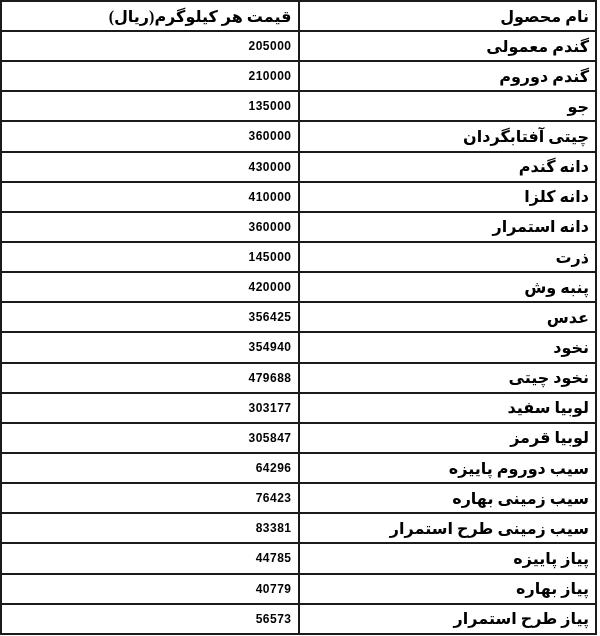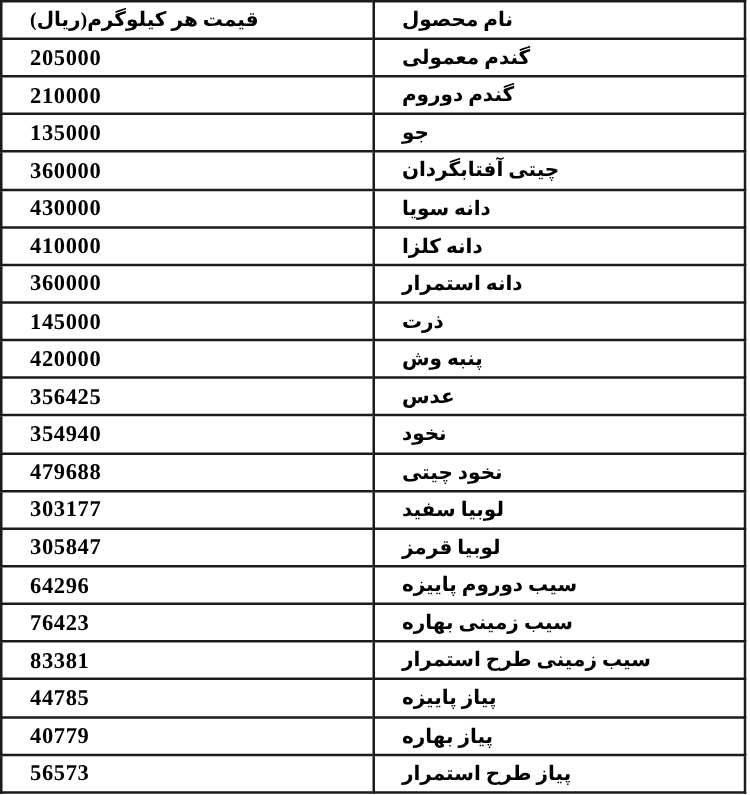--- a/index.html
+++ b/index.html
@@ -20,38 +20,38 @@
     direction: rtl;
     border-collapse: collapse;
     table-layout: fixed;
     width: 597px;
     height: 635px;
     background: #ffffff;
   }
   table.price-table th,
   table.price-table td {
     border: 2px solid #1b1b1b;
-    text-align: left;
+    text-align: right;
     vertical-align: middle;
-    padding: 0 22px;
+    padding: 0 6px;
     box-sizing: border-box;
     color: #000000;
     overflow: hidden;
     white-space: nowrap;
   }
   
   .fa-text {
     font-family: "Liberation Serif", "DejaVu Sans", serif;
     font-weight: bold;
     font-size: 16px;
   }
   .num-text {
-    font-family: Liberation Serif, serif;
+    font-family: Liberation Sans, sans-serif;
     font-weight: bold;
-    font-size: 18px;
+    font-size: 12px;
     direction: ltr;
     letter-spacing: 0.5px;
   }
   col.name-col  { width: 50%; }
   col.price-col { width: 50%; }
   tr { height: 30px; }
 </style>
 </head>
 <body>
 
@@ -78,21 +78,21 @@
       </tr>
       <tr>
         <td class="fa-text">جو</td>
         <td class="num-text">135000</td>
       </tr>
       <tr>
         <td class="fa-text">چیتی آفتابگردان</td>
         <td class="num-text">360000</td>
       </tr>
       <tr>
-        <td class="fa-text">دانه سویا</td>
+        <td class="fa-text">دانه گندم</td>
         <td class="num-text">430000</td>
       </tr>
       <tr>
         <td class="fa-text">دانه کلزا</td>
         <td class="num-text">410000</td>
       </tr>
       <tr>
         <td class="fa-text">دانه استمرار</td>
         <td class="num-text">360000</td>
       </tr>

